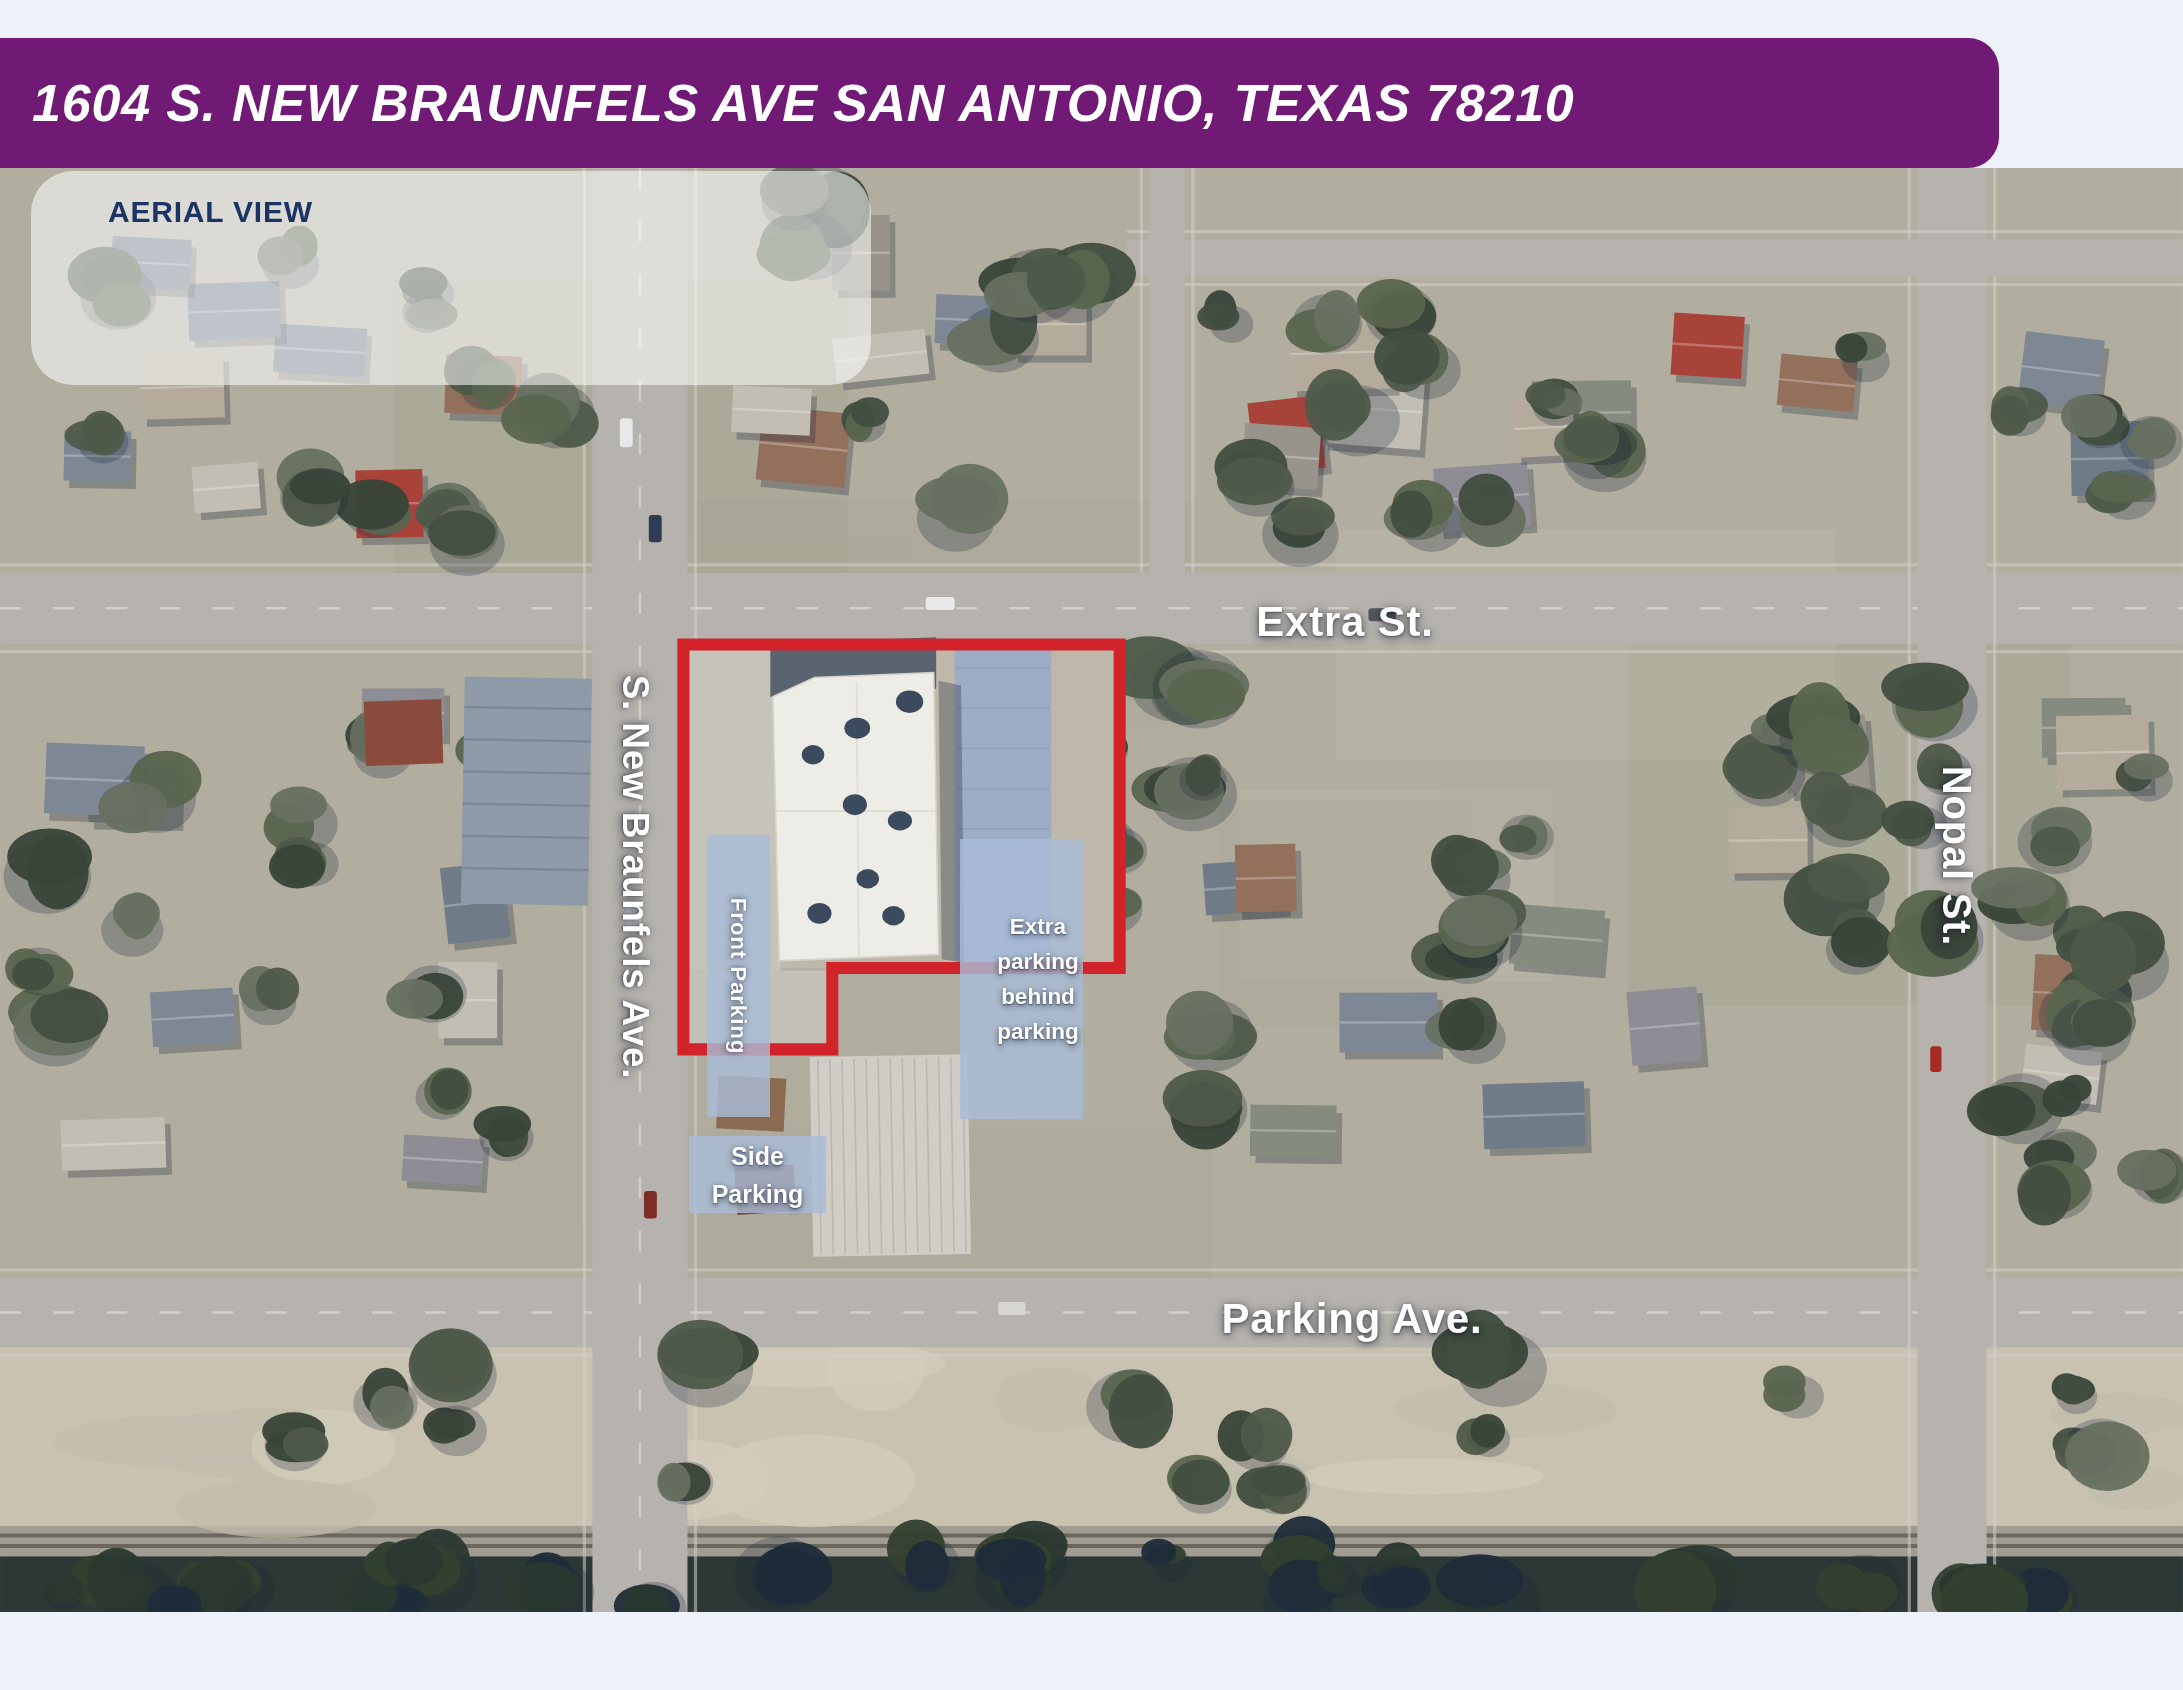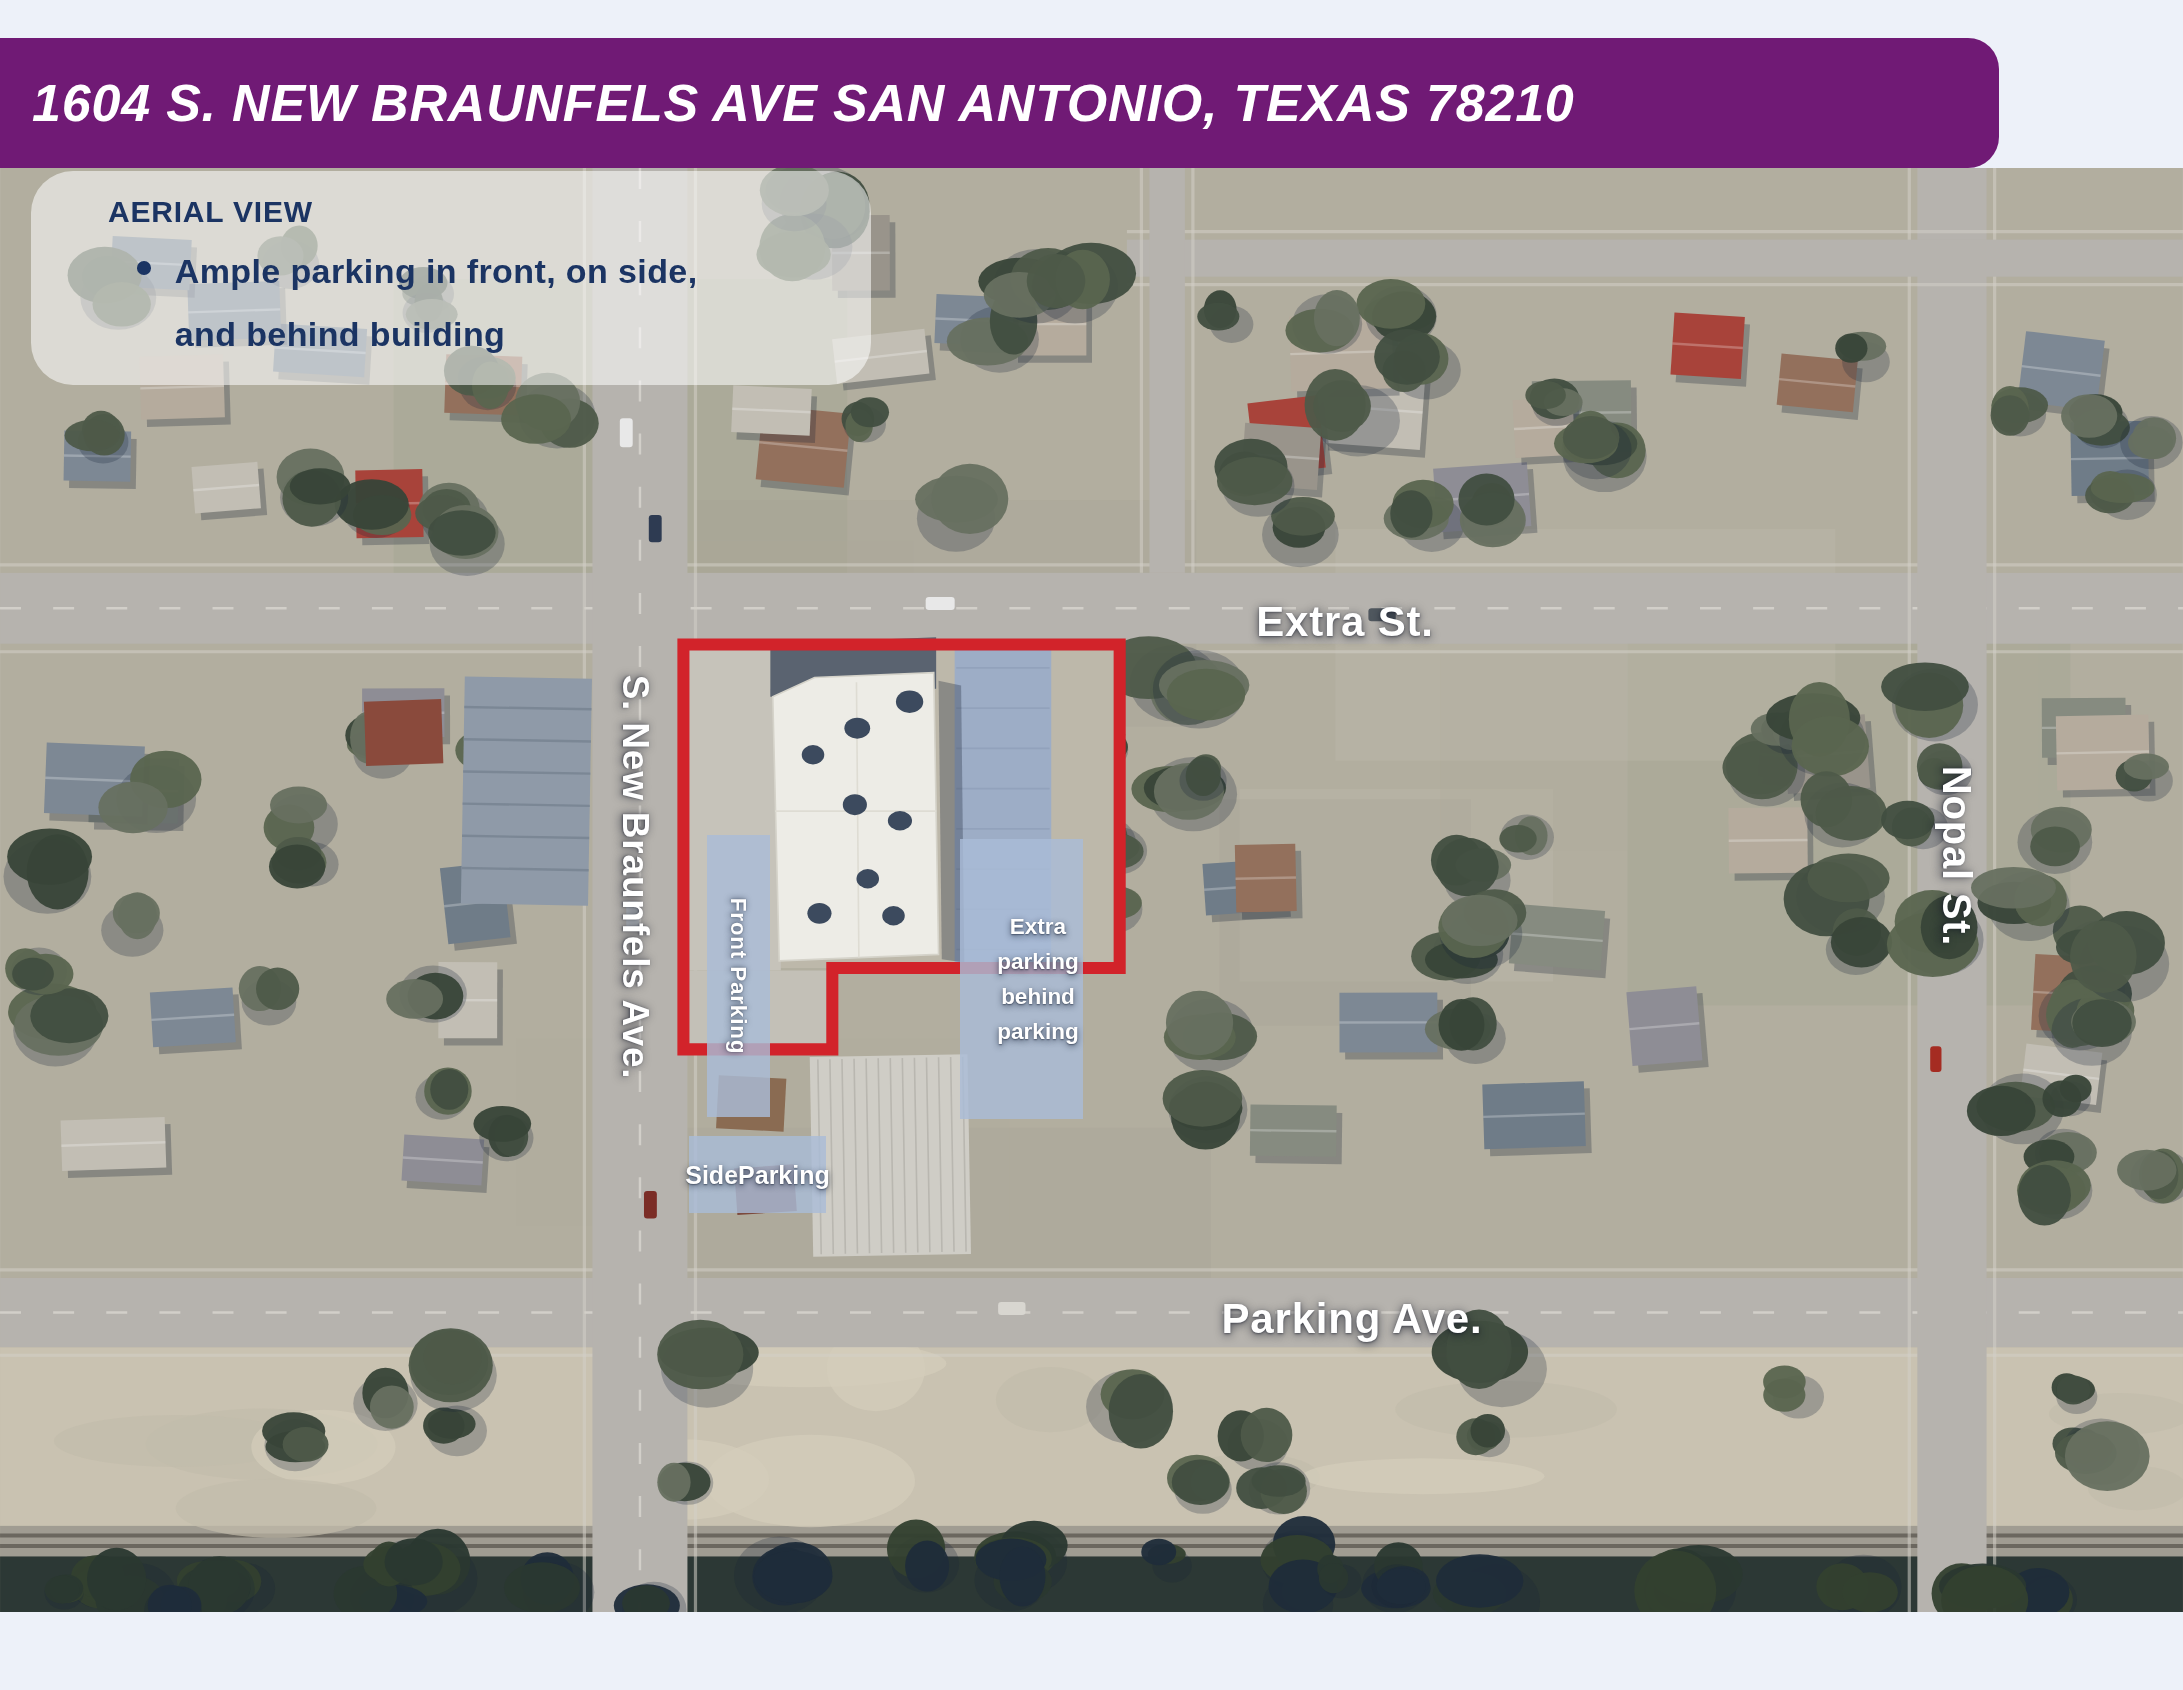--- a/index.html
+++ b/index.html
@@ -41,21 +41,21 @@
   
   .p-overlay{
     position:absolute;z-index:2;background:rgba(170,188,215,0.82);
     display:flex;align-items:center;justify-content:center;
     color:#fff;font-weight:bold;
     text-shadow:0 1.6px 6.4px rgba(20,30,50,.65),0 0.8px 1.6px rgba(20,30,50,.5);
   }
   .p-overlay.front{left:707px;top:667px;width:63px;height:282px;}
   .p-overlay.front .vtext{transform:rotate(90deg);white-space:nowrap;font-size:22.5px;letter-spacing:0.8px;}
   .p-overlay.extra{left:960px;top:671px;width:90px;height:280px;flex-direction:column;font-size:22.5px;line-height:35px;padding-left:33px;}
-  .p-overlay.side{left:689px;top:968px;width:137px;height:77px;flex-direction:row;font-size:25px;line-height:38px;}
+  .p-overlay.side{left:689px;top:968px;width:137px;height:77px;flex-direction:column;font-size:25px;line-height:38px;}
   .p-overlay span{display:block;text-align:center;}
 </style>
 </head>
 <body style="background-color: rgb(237, 241, 249);">
 
 <div class="map-wrap">
   <svg id="mapsvg" width="2183" height="1444" viewBox="0 209 2712 1794">
     <g id="g-base">
       <rect x="0" y="209" width="2712" height="1794" fill="#b2ae9f"></rect>
     <rect x="842.2212232835591" y="1401.4630224704742" width="662.0531678199768" height="507.9234778881073" fill="#a5a396" opacity="0.3"></rect>
@@ -778,21 +778,14 @@
 <div class="street-label" style="left:1352px;top:1319px;">Parking Ave.</div>
 <div class="street-label vertical sz-nopal" style="left:1956px;top:856px;">Nopal St.</div>
 <div class="street-label vertical sz-snb" style="left:635px;top:877px;">S. New Braunfels Ave.</div>
 
 <header class="banner" style="background-color: #701a75;">
   <h1 style="color: rgb(255, 255, 255);">1604 S. NEW BRAUNFELS AVE SAN ANTONIO, TEXAS 78210</h1>
 </header>
 
 <section class="callout" style="color: rgb(27, 52, 99);">
   <h2>AERIAL VIEW</h2>
-  <div class="bullet">
-    <span class="dot"></span>
-    <p>
-      <span>Ample parking in front, on side,</span><br>
-      <span>and behind building</span>
-    </p>
-  </div>
 </section>
 
 
 </body></html>

